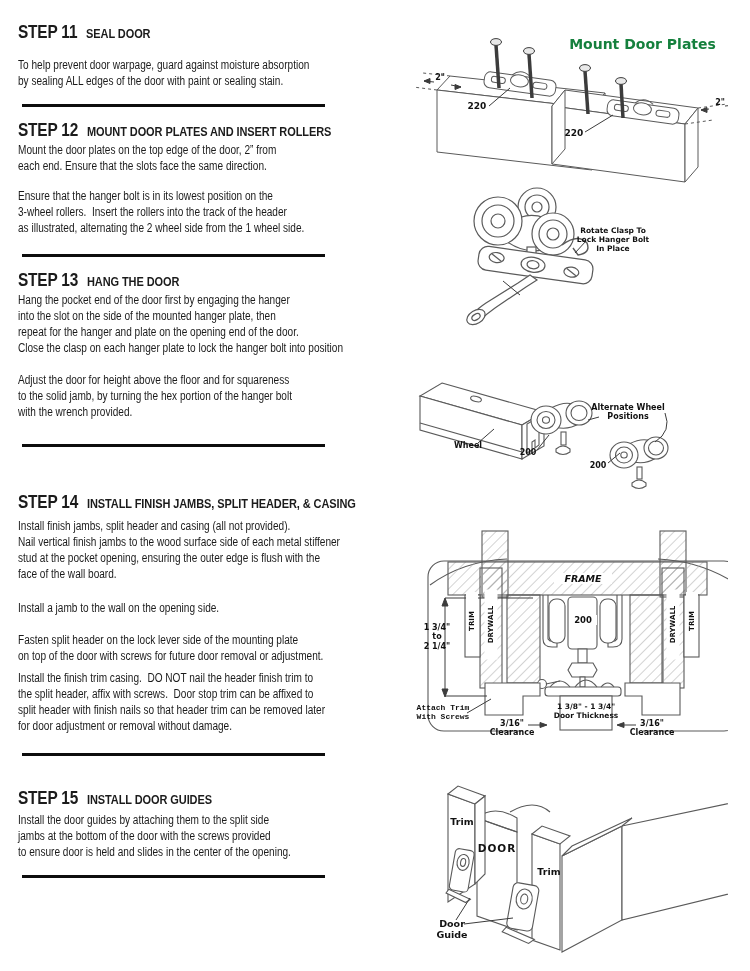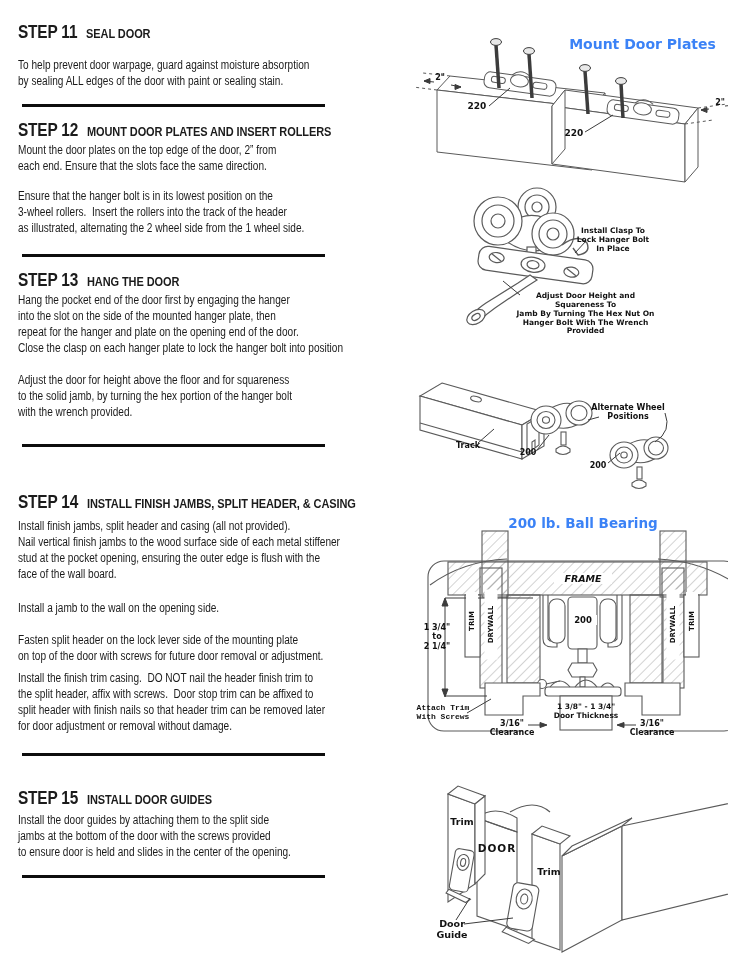--- a/index.html
+++ b/index.html
@@ -12,21 +12,21 @@
   .step-num{font-size:17.5px;font-weight:bold;letter-spacing:-0.2px;}
   .step-title{font-size:12.5px;font-weight:bold;letter-spacing:-0.1px;}
   .para{font-size:12px;line-height:16px;white-space:pre-wrap;
         transform:scaleX(0.84);transform-origin:0 0;width:480px;letter-spacing:0px;}
   .rule{height:3px;background:#0d0d0d;width:303px;left:22px;}
   
   .diagram{position:absolute;}
   .diagram svg{position:absolute;left:0;top:0;}
   .dlabel{position:absolute;font-family:"DejaVu Sans",sans-serif;font-weight:bold;
           color:#111;text-align:center;white-space:pre-line;line-height:1.18;}
-  .dtitle{font-family:"DejaVu Sans",sans-serif;font-weight:bold;color:#3b82f6;text-align:center;}
+  .dtitle{font-family:"DejaVu Sans",sans-serif;font-weight:bold;color:#15803d;text-align:center;}
   .rot{transform:rotate(-90deg);}
   .wbg{background:#fff;}
 </style>
 </head>
 <body>
 
 <div id="page">
 
   <div class="abs step-heading" style="left:18px;top:22px;">
     <span class="step-num">STEP 11</span>
@@ -176,26 +176,23 @@
       <g stroke="#5a5a5a" fill="#ffffff" stroke-width="1.2">
         <path d="M110,92 L98,100 L66,120 Q57,126 53,131 L60,138 Q66,131 75,125 L106,104 L117,97 Z"></path>
         <ellipse cx="56" cy="134" rx="10" ry="6.5" transform="rotate(-32 56 134)"></ellipse>
         <ellipse cx="56" cy="134" rx="4.5" ry="2.8" transform="rotate(-32 56 134)"></ellipse>
       </g>
       <g stroke="#3c3c3c" stroke-width="1">
         <line x1="166" y1="58" x2="155" y2="70"></line>
         <line x1="100" y1="112" x2="83" y2="98"></line>
       </g>
     </svg>
-    <div class="dlabel" style="left:152px;top:44px;width:82px;font-size:7.5px;">Install Clasp To
+    <div class="dlabel" style="left:152px;top:44px;width:82px;font-size:7.5px;">Rotate Clasp To
 Lock Hanger Bolt
 In Place</div>
-    <div class="dlabel" style="left:93px;top:109px;width:145px;font-size:7.5px;">Adjust Door Height and Squareness To
-Jamb By Turning The Hex Nut On
-Hanger Bolt With The Wrench Provided</div>
   </div>
 
   <div class="diagram" style="left:418px;top:363px;width:332px;height:135px;">
     <svg width="332" height="135" viewBox="0 0 332 135">
       <g stroke="#5a5a5a" fill="#ffffff" stroke-width="1.1">
         <path d="M24,20 L126,49 L104,62 L2,33 Z"></path>
         <path d="M2,33 L104,62 L104,96 L2,67 Z"></path>
         <path d="M126,49 L104,62 L104,96 L126,83 Z"></path>
         <path d="M121,54 L109,61 L109,90 L114,87 L114,79 L117,77 L117,85 L121,82 Z" fill="none"></path>
         <line x1="2" y1="60" x2="104" y2="89"></line>
@@ -222,21 +219,21 @@
         <path d="M214,120 Q221,114 228,120 L228,123 Q221,128 214,123 Z"></path>
       </g>
       <g stroke="#3c3c3c" stroke-width="1" fill="none">
         <line x1="60" y1="80" x2="76" y2="66"></line>
         <line x1="119" y1="87" x2="131" y2="72"></line>
         <line x1="190" y1="100" x2="202" y2="90"></line>
         <line x1="181" y1="54" x2="170" y2="57"></line>
         <path d="M247,50 Q254,68 237,79"></path>
       </g>
     </svg>
-    <div class="dlabel" style="left:32px;top:78px;width:36px;font-size:8px;">Track</div>
+    <div class="dlabel" style="left:32px;top:78px;width:36px;font-size:8px;">Wheel</div>
     <div class="dlabel" style="left:96px;top:85px;width:28px;font-size:8px;">200</div>
     <div class="dlabel" style="left:166px;top:98px;width:28px;font-size:8px;">200</div>
     <div class="dlabel" style="left:164px;top:40px;width:92px;font-size:8px;">Alternate Wheel
 Positions</div>
   </div>
 
   <div class="diagram" style="left:415px;top:503px;width:335px;height:250px;">
     <svg width="335" height="250" viewBox="0 0 335 250">
       <defs>
         <pattern id="hatch" width="7" height="7" patternUnits="userSpaceOnUse" patternTransform="rotate(45)">
@@ -289,21 +286,20 @@
           <polygon points="30,194 27,186 33,186"></polygon>
         <line x1="30" y1="95" x2="118" y2="95"></line>
           <line x1="30" y1="193" x2="72" y2="193"></line>
         <line x1="52" y1="210" x2="76" y2="196"></line>
         <line x1="113" y1="222" x2="130" y2="222"></line>
           <polygon points="132,222 125,219.5 125,224.5"></polygon>
         <line x1="221" y1="222" x2="204" y2="222"></line>
           <polygon points="202,222 209,219.5 209,224.5"></polygon>
       </g>
     </svg>
-    <div class="dtitle abs" style="left:68px;top:12px;width:200px;font-size:13.5px;">200 lb. Ball Bearing</div>
     <div class="dlabel wbg" style="left:139px;top:70px;width:58px;font-size:9.5px;font-style:italic;">FRAME</div>
     <div class="dlabel wbg rot" style="left:41px;top:115px;width:70px;height:13px;font-size:7px;line-height:13px;">DRYWALL</div>
     <div class="dlabel wbg rot" style="left:223px;top:115px;width:70px;height:13px;font-size:7px;line-height:13px;">DRYWALL</div>
     <div class="dlabel wbg rot" style="left:28px;top:112px;width:58px;height:12px;font-size:7px;line-height:12px;">TRIM</div>
     <div class="dlabel wbg rot" style="left:248px;top:112px;width:58px;height:12px;font-size:7px;line-height:12px;">TRIM</div>
     <div class="dlabel wbg" style="left:154px;top:112px;width:28px;font-size:8.5px;">200</div>
     <div class="dlabel" style="left:1px;top:120px;width:42px;font-size:8px;">1 3/4"
 to
 2 1/4"</div>
     <div class="dlabel" style="left:1px;top:200px;width:54px;font-size:8px;font-family:Liberation Mono, monospace;">Attach Trim

